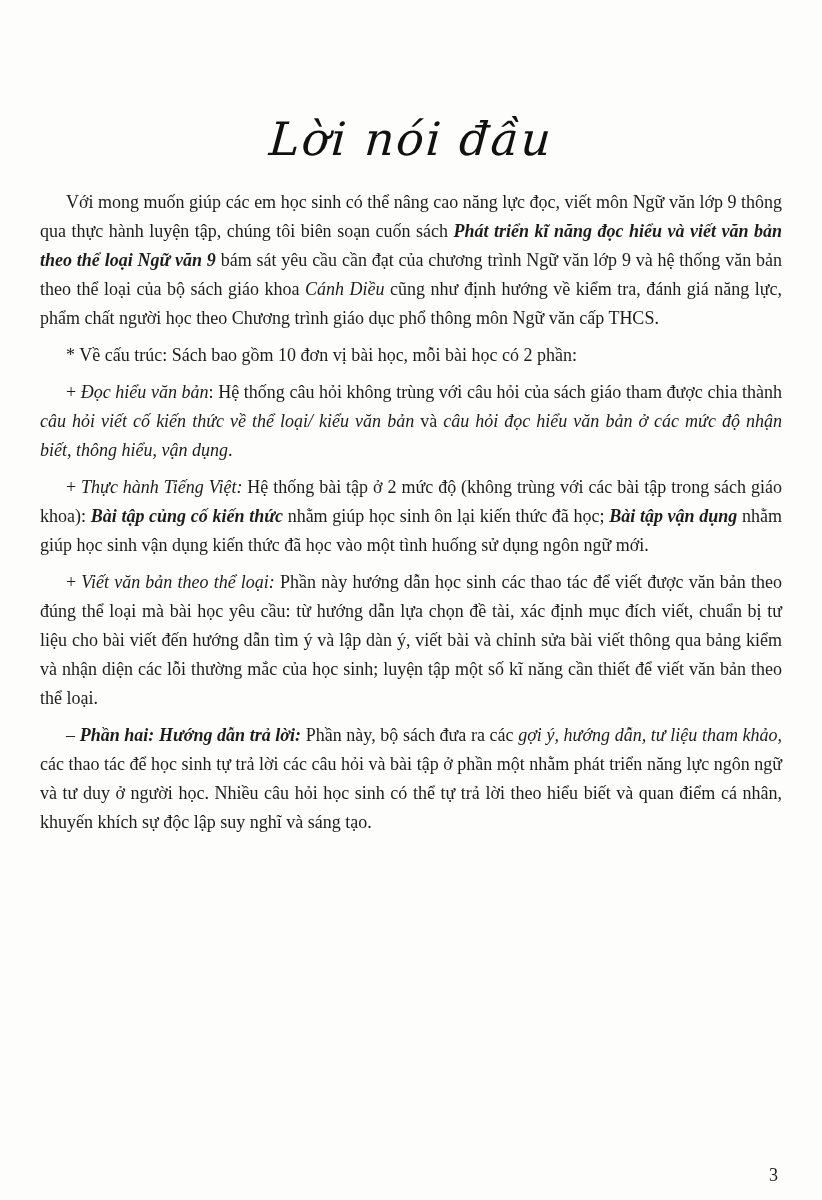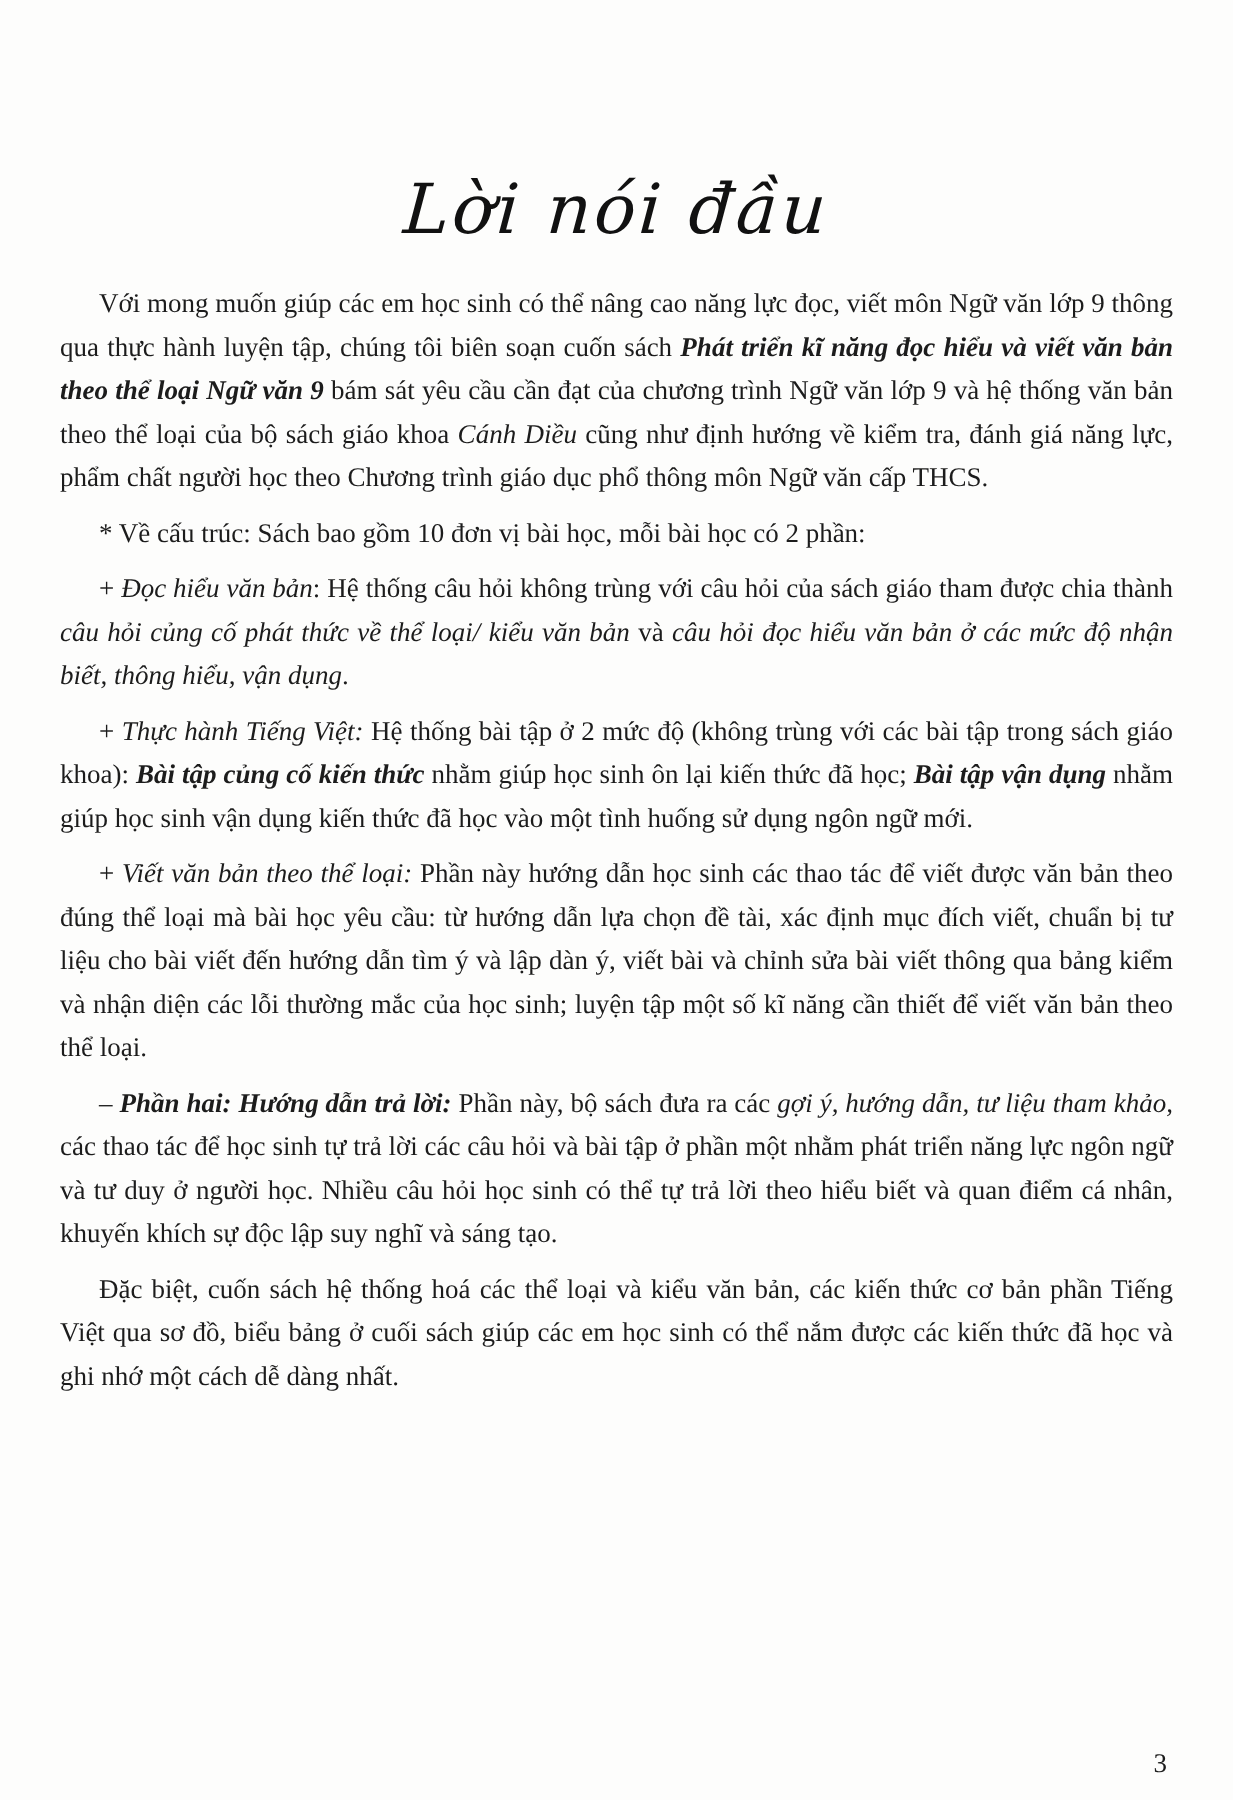--- a/index.html
+++ b/index.html
@@ -55,21 +55,20 @@
 </style>
 </head>
 <body>
 
 <div class="page">
   <h1 class="title">Lời nói đầu</h1>
 
   <div class="content" id="paragraphs">
       <p class="para"><span>Với mong muốn giúp các em học sinh có thể nâng cao năng lực </span><span class="seg-b">đọc, viết môn </span><span>Ngữ văn lớp 9 thông qua thực hành luyện tập, chúng tôi biên </span><span class="seg-b">soạn cuốn sách </span><span class="seg-bi">Phát triển kĩ năng đọc hiểu và viết văn bản theo thể loại Ngữ văn 9 </span><span class="seg-b">bám </span><span>sát yêu cầu cần đạt của chương trình Ngữ văn lớp 9 và hệ thống văn bản theo </span><span class="seg-b">thể </span><span>loại của bộ sách giáo khoa </span><span class="seg-i">Cánh Diều </span><span>cũng như định hướng về kiểm tra, đánh giá năng lực, phẩm chất người học theo Chương trình giáo dục phổ thông môn Ngữ văn cấp THCS.</span></p>
       <p class="para"><span>* </span><span class="seg-b">Về cấu trúc: </span><span>Sách bao gồm 10 đơn vị bài học, mỗi bài học có 2 phần:</span></p>
-      <p class="para"><span>+ </span><span class="seg-i">Đọc hiểu văn bản</span><span>: Hệ thống câu hỏi không trùng với câu hỏi của sách giáo tham được chia thành </span><span class="seg-i">câu hỏi củng cố phát thức về thể loại/ kiểu văn bản </span><span>và </span><span class="seg-i">câu hỏi đọc hiểu văn bản ở các mức độ nhận biết, thông hiểu, vận dụng</span><span>.</span></p>
+      <p class="para"><span>+ </span><span class="seg-i">Đọc hiểu văn bản</span><span>: Hệ thống câu hỏi không trùng với câu hỏi của sách giáo tham được chia thành </span><span class="seg-i">câu hỏi viết cố kiến thức về thể loại/ kiểu văn bản </span><span>và </span><span class="seg-i">câu hỏi đọc hiểu văn bản ở các mức độ nhận biết, thông hiểu, vận dụng</span><span>.</span></p>
       <p class="para"><span>+ </span><span class="seg-i">Thực hành Tiếng Việt: </span><span>Hệ thống bài tập ở 2 mức độ (không trùng với các bài tập trong sách giáo khoa): </span><span class="seg-bi">Bài tập củng cố kiến thức </span><span>nhằm giúp học sinh ôn lại kiến thức đã học; </span><span class="seg-bi">Bài tập vận dụng </span><span>nhằm giúp học sinh vận dụng kiến thức đã học vào một tình huống sử dụng ngôn ngữ mới.</span></p>
       <p class="para"><span>+ </span><span class="seg-i">Viết văn bản theo thể loại: </span><span>Phần này hướng dẫn học sinh các thao tác để viết được văn bản theo đúng thể loại mà bài học yêu cầu: từ hướng dẫn lựa chọn đề tài, xác định mục đích viết, chuẩn bị tư liệu cho bài viết đến hướng dẫn tìm ý và lập dàn ý, viết bài và chỉnh sửa bài viết thông qua bảng kiểm và nhận diện các lỗi thường mắc của học sinh; luyện tập một số kĩ năng cần thiết để viết văn bản theo thể loại.</span></p>
       <p class="para"><span>– </span><span class="seg-bi">Phần hai: Hướng dẫn trả lời: </span><span>Phần này, bộ sách đưa ra các </span><span class="seg-i">gợi ý, hướng dẫn, tư liệu tham khảo, </span><span>các thao tác để học sinh tự trả lời các câu hỏi và bài tập ở phần một nhằm phát triển năng lực ngôn ngữ và tư duy ở người học. Nhiều câu hỏi học sinh có thể tự trả lời theo hiểu biết và quan điểm cá nhân, khuyến khích sự độc lập suy nghĩ và sáng tạo.</span></p>
-      <p class="para"><span>Đặc biệt, cuốn sách hệ thống hoá các thể loại và kiểu văn bản, các kiến thức cơ bản phần Tiếng Việt qua sơ đồ, biểu bảng ở cuối sách giúp các em học sinh có thể nắm được các kiến thức đã học và ghi nhớ một cách dễ dàng nhất.</span></p>
     </div>
 
   <div class="page-number">3</div>
 </div>
 
 </body></html>

